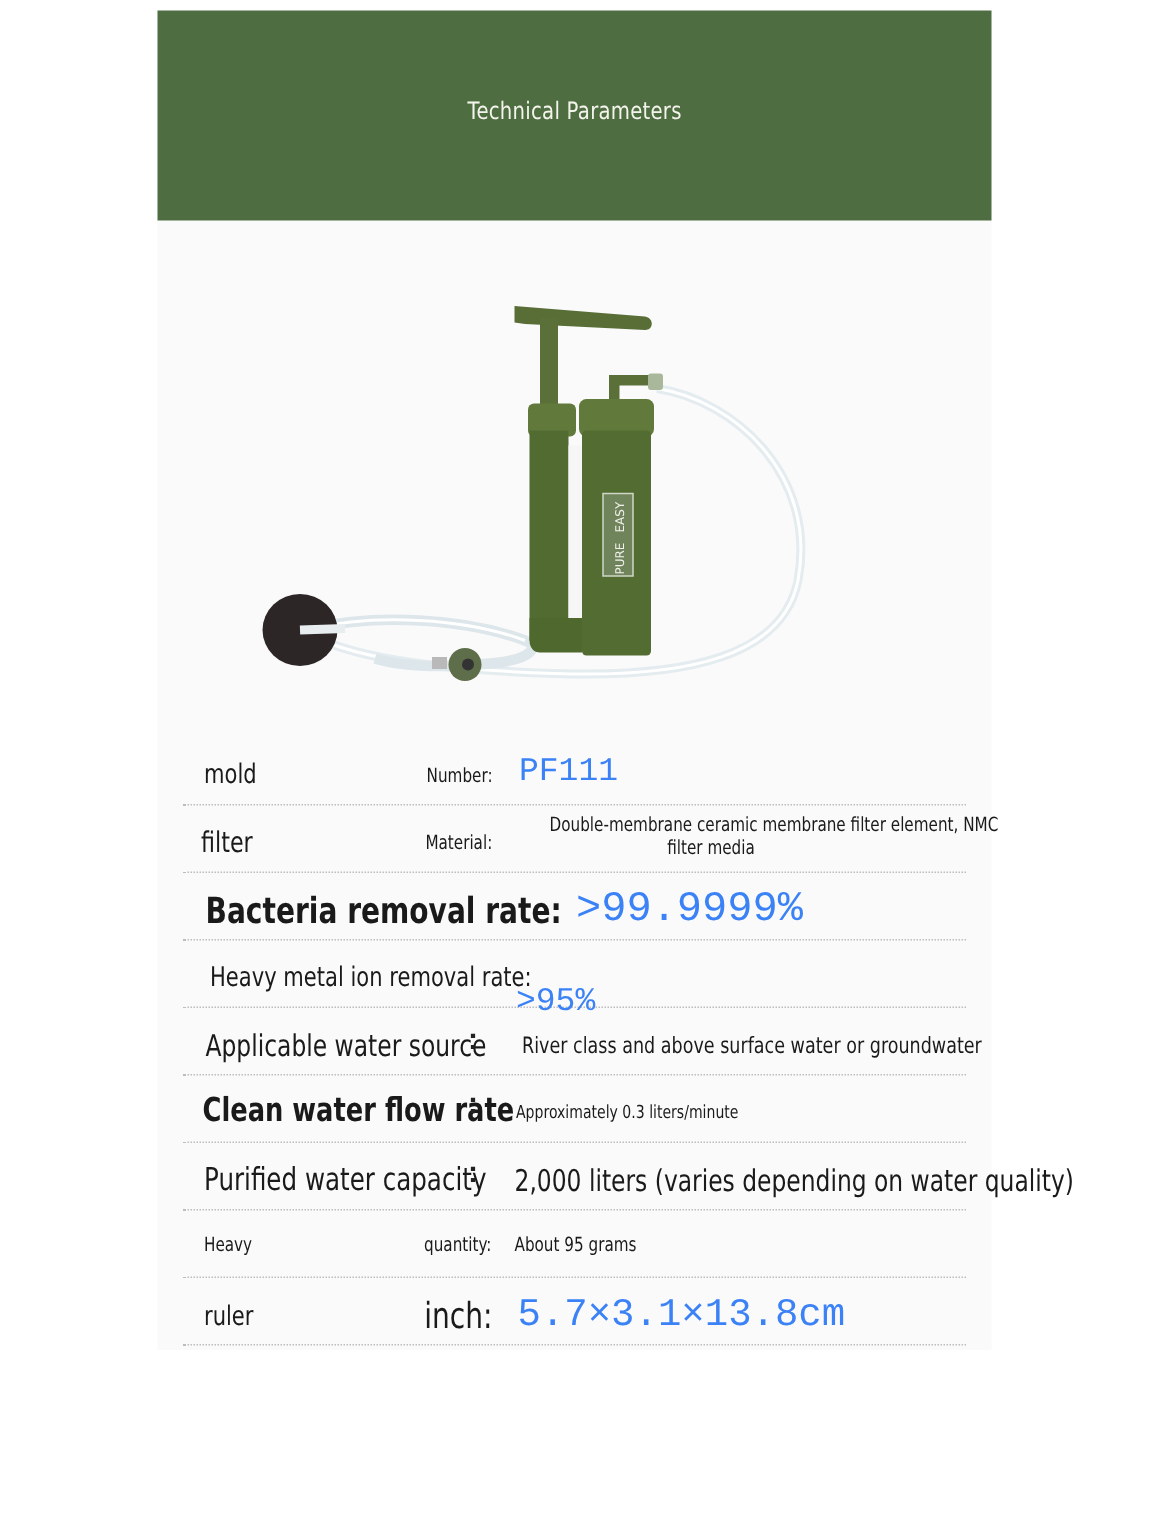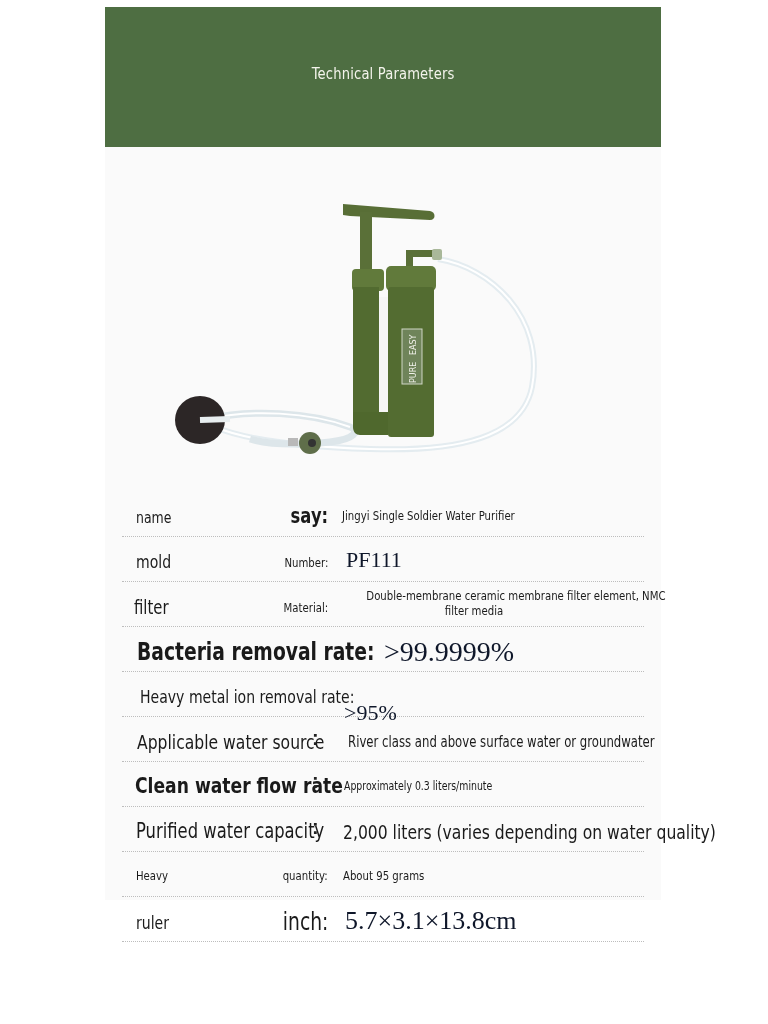--- a/index.html
+++ b/index.html
@@ -11,21 +11,21 @@
   .header-title { color: #f4f4ec; font-family: "DejaVu Sans", sans-serif; font-size: 16px;
                   transform: scaleX(0.82); letter-spacing: 0.2px; margin-top: -8px; }
   .product { position: absolute; left: 55px; top: 180px; width: 400px; height: 290px; }
   .specs { position: absolute; left: 17px; top: 485px; width: 522px; }
   .row { position: relative; height: 44px; border-bottom: 1px dotted #bdbdbd; }
   .lab1, .lab2, .val { position: absolute; white-space: nowrap; color: #1a1a1a;
                        font-family: "DejaVu Sans", sans-serif; transform-origin: left center; }
   .lab2 { transform-origin: right center; text-align: right; }
   .cond { transform: scaleX(0.78); }
   .lab2.cond { transform: scaleX(0.78); }
-  .thin { font-family: Liberation Serif, serif; font-weight: normal; color: #0f172a; text-align: center; }
+  .thin { font-family: Liberation Mono, monospace; font-weight: normal; color: #3b82f6; text-align: center; }
   .colon-big { position: absolute; font-size: 20px; font-weight: bold; color: #222; }
 </style>
 </head>
 <body>
 
 <div class="panel">
   <div class="header">
     <div class="header-title">Technical Parameters</div>
   </div>
 
@@ -60,25 +60,20 @@
       <rect x="272" y="62" width="10" height="11" rx="2" fill="#a9b89a"></rect>
 
       <rect x="242" y="142" width="20" height="55" fill="#6f845a" stroke="#d0d6c6" stroke-width="1"></rect>
       <text x="256" y="196" transform="rotate(-90 256 196)" font-size="8" fill="#f1f1ea" font-family="DejaVu Sans, sans-serif">PURE</text>
       <text x="256" y="168" transform="rotate(-90 256 168)" font-size="8" fill="#f1f1ea" font-family="DejaVu Sans, sans-serif">EASY</text>
     </svg>
   </div>
 
   <div class="specs">
 
-    <div class="row">
-      <span class="lab1 cond" style="left:14px; top:16px; font-size:16px;">name</span>
-      <span class="lab2 cond" style="right:316px; top:12px; font-size:21px; font-weight:bold;">say:</span>
-      <span class="val cond" style="left:220px; top:16px; font-size:13px;">Jingyi Single Soldier Water Purifier</span>
-    </div>
 
     <div class="row">
       <span class="lab1 cond" style="left:14px; top:14px; font-size:18px;">mold</span>
       <span class="lab2 cond" style="right:316px; top:18px; font-size:13px;">Number:</span>
       <span class="val thin" style="left:224px; top:10px; font-size:22px;">PF111</span>
     </div>
 
     <div class="row">
       <span class="lab1 cond" style="left:12px; top:14px; font-size:19px;">filter</span>
       <span class="lab2 cond" style="right:316px; top:18px; font-size:13px;">Material:</span>

